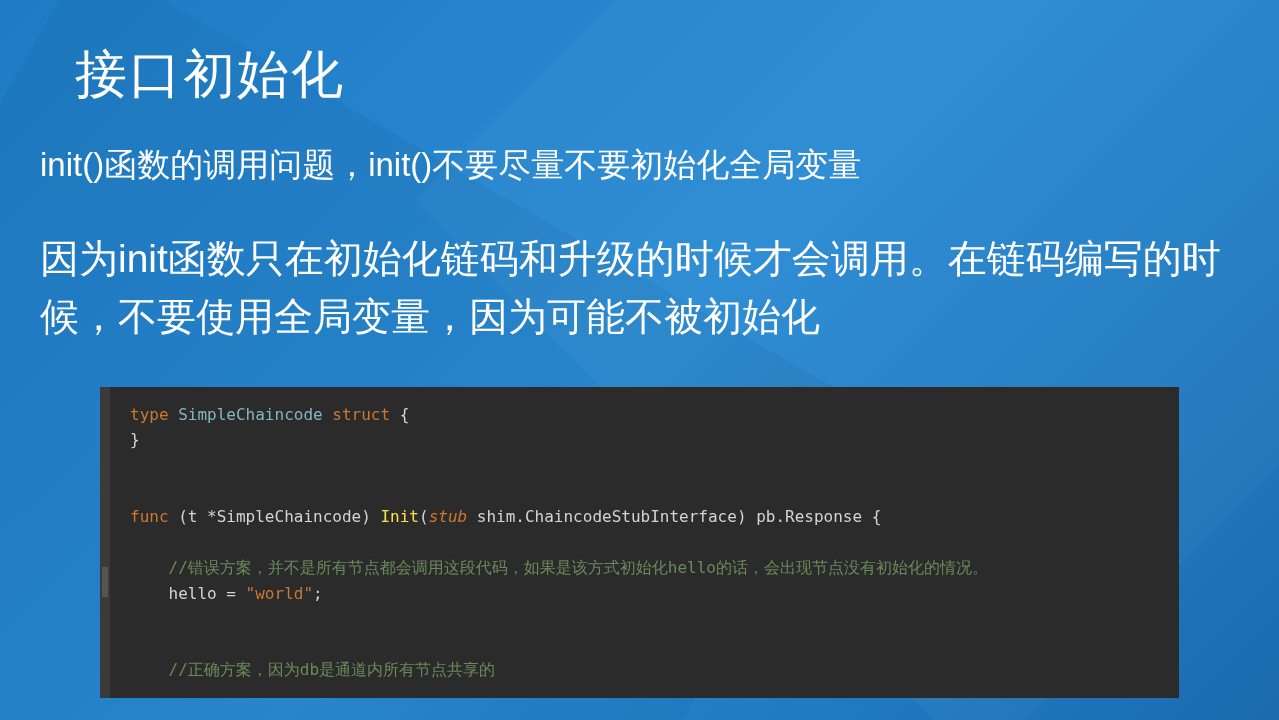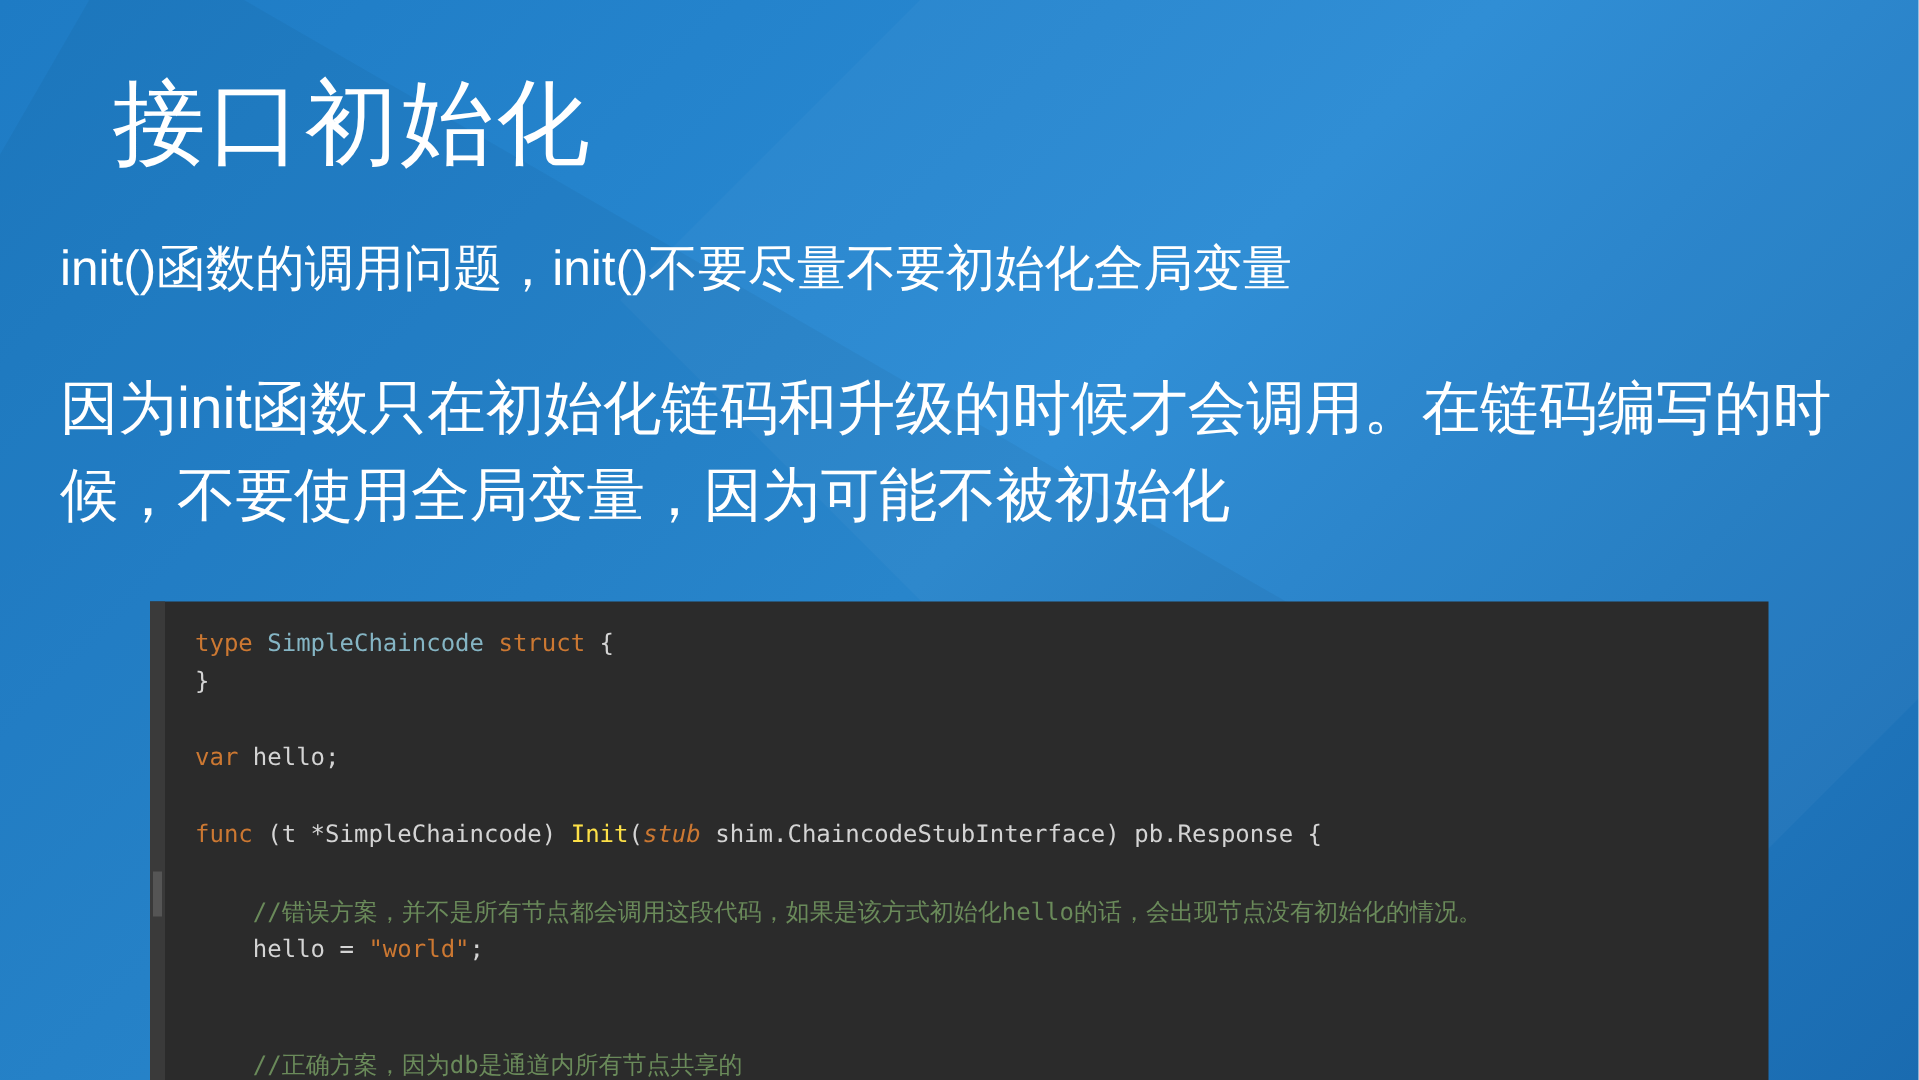--- a/index.html
+++ b/index.html
@@ -27,21 +27,21 @@
     bottom: -300px;
     left: -200px;
     width: 900px;
     height: 900px;
     background: rgba(0,0,0,0.04);
     transform: rotate(30deg);
   }
   .content { position: relative; z-index: 1; }
   .title {
     color: #ffffff;
-    font-size: 62px;
+    font-size: 52px;
     font-weight: 300;
     padding: 40px 0 0 75px;
     letter-spacing: 2px;
   }
   .subtitle {
     color: #ffffff;
     font-size: 33px;
     font-weight: 300;
     padding: 30px 40px 0 40px;
     line-height: 1.5;
@@ -86,21 +86,20 @@
 <div class="content">
   <div class="title">接口初始化</div>
   <div class="subtitle">init()函数的调用问题，init()不要尽量不要初始化全局变量</div>
   <div class="paragraph">因为init函数只在初始化链码和升级的时候才会调用。在链码编写的时候，不要使用全局变量，因为可能不被初始化</div>
 
   <div class="code-block">
     <div class="scroll-thumb"></div>
     <div><span class="keyword">type</span><span class="type"> SimpleChaincode </span><span class="keyword">struct</span><span class="white"> {</span></div>
     <div><span class="white">}</span></div>
     <div>&nbsp;</div>
-    <div><span class="keyword">var</span><span class="white"> hello;</span></div>
     <div>&nbsp;</div>
     <div><span class="keyword">func</span><span class="white"> (t *SimpleChaincode) </span><span class="yellow">Init</span><span class="white">(</span><span class="param">stub</span><span class="white"> shim.ChaincodeStubInterface) pb.Response {</span></div>
     <div>&nbsp;</div>
     <div>&nbsp;&nbsp;&nbsp;&nbsp;<span class="comment">//错误方案，并不是所有节点都会调用这段代码，如果是该方式初始化hello的话，会出现节点没有初始化的情况。</span></div>
     <div>&nbsp;&nbsp;&nbsp;&nbsp;<span class="white">hello = </span><span class="string">"world"</span><span class="white">;</span></div>
     <div>&nbsp;</div>
     <div>&nbsp;</div>
     <div>&nbsp;&nbsp;&nbsp;&nbsp;<span class="comment">//正确方案，因为db是通道内所有节点共享的</span></div>
 
   </div>

